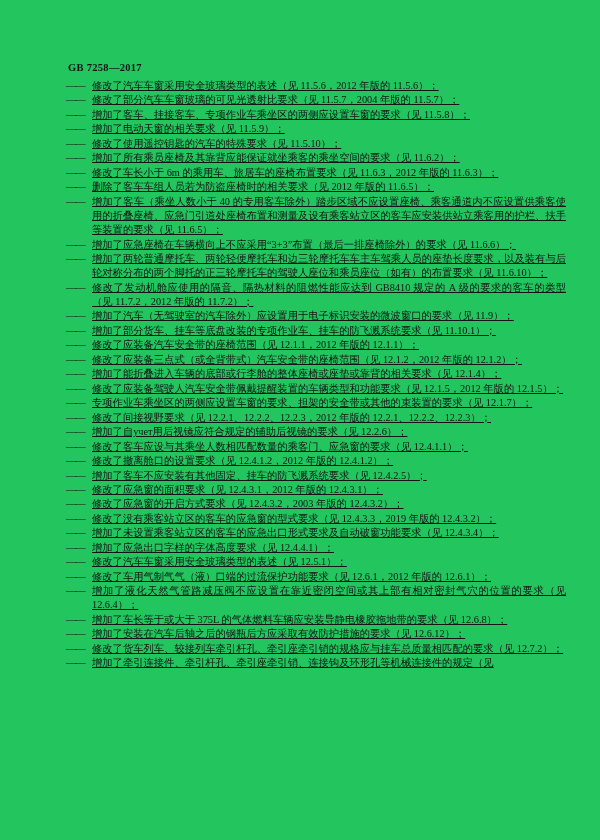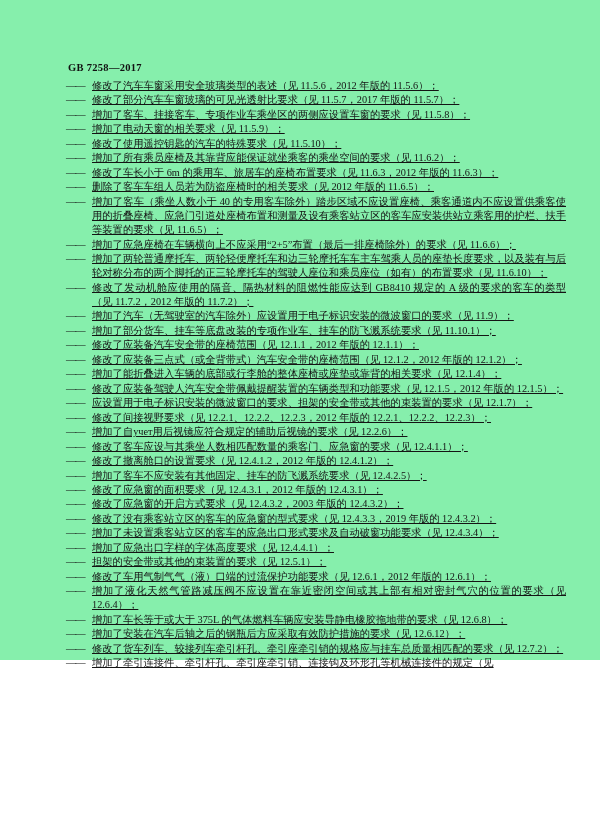--- a/index.html
+++ b/index.html
@@ -10,24 +10,24 @@
   body {
     width: 600px;
     height: 840px;
     font-family: "Liberation Serif", serif;
     color: #1a1a1a;
     overflow: hidden;
   }
   .page {
     position: relative;
     width: 600px;
-    height: 660px;
+    height: 840px;
     box-sizing: border-box;
     padding: 62px 34px 10px 66px;
-    background: #86efac;
+    background: #22c55e;
   }
   .header {
     font-family: "Liberation Serif", serif;
     font-size: 10.5px;
     font-weight: bold;
     letter-spacing: 0.3px;
     margin: 0 0 6px 2px;
     color: #111;
   }
   .body-list {
@@ -64,21 +64,21 @@
 <div class="page">
   <div class="header">GB 7258—2017</div>
 
   <ul class="body-list">
     <li class="item">
         <span class="dash">——</span>
         <span class="txt">修改了汽车车窗采用安全玻璃类型的表述（见 11.5.6，2012 年版的 11.5.6）；</span>
       </li>
     <li class="item">
         <span class="dash">——</span>
-        <span class="txt">修改了部分汽车车窗玻璃的可见光透射比要求（见 11.5.7，2017 年版的 11.5.7）；</span>
+        <span class="txt">修改了部分汽车车窗玻璃的可见光透射比要求（见 11.5.7，2004 年版的 11.5.7）；</span>
       </li>
     <li class="item">
         <span class="dash">——</span>
         <span class="txt">增加了客车、挂接客车、专项作业车乘坐区的两侧应设置车窗的要求（见 11.5.8）；</span>
       </li>
     <li class="item">
         <span class="dash">——</span>
         <span class="txt">增加了电动天窗的相关要求（见 11.5.9）；</span>
       </li>
     <li class="item">
@@ -96,21 +96,21 @@
     <li class="item">
         <span class="dash">——</span>
         <span class="txt">删除了客车车组人员若为防盗座椅时的相关要求（见 2012 年版的 11.6.5）；</span>
       </li>
     <li class="item">
         <span class="dash">——</span>
         <span class="txt">增加了客车（乘坐人数小于 40 的专用客车除外）踏步区域不应设置座椅、乘客通道内不应设置供乘客使用的折叠座椅、应急门引道处座椅布置和测量及设有乘客站立区的客车应安装供站立乘客用的护栏、扶手等装置的要求（见 11.6.5）；</span>
       </li>
     <li class="item">
         <span class="dash">——</span>
-        <span class="txt">增加了应急座椅在车辆横向上不应采用“2+5”布置（最后一排座椅除外）的要求（见 11.6.6）；</span>
+        <span class="txt">增加了应急座椅在车辆横向上不应采用“3+3”布置（最后一排座椅除外）的要求（见 11.6.6）；</span>
       </li>
     <li class="item">
         <span class="dash">——</span>
         <span class="txt">增加了两轮普通摩托车、两轮轻便摩托车和边三轮摩托车车主车驾乘人员的座垫长度要求，以及装有与后轮对称分布的两个脚托的正三轮摩托车的驾驶人座位和乘员座位（如有）的布置要求（见 11.6.10）；</span>
       </li>
     <li class="item">
         <span class="dash">——</span>
         <span class="txt">修改了发动机舱应使用的隔音、隔热材料的阻燃性能应达到 GB8410 规定的 A 级的要求的客车的类型（见 11.7.2，2012 年版的 11.7.2）；</span>
       </li>
     <li class="item">
@@ -132,21 +132,21 @@
     <li class="item">
         <span class="dash">——</span>
         <span class="txt">增加了能折叠进入车辆的底部或行李舱的整体座椅或座垫或靠背的相关要求（见 12.1.4）；</span>
       </li>
     <li class="item">
         <span class="dash">——</span>
         <span class="txt">修改了应装备驾驶人汽车安全带佩戴提醒装置的车辆类型和功能要求（见 12.1.5，2012 年版的 12.1.5）；</span>
       </li>
     <li class="item">
         <span class="dash">——</span>
-        <span class="txt">应设置用于电子标识安装的微波窗口的要求、担架的安全带或其他的束装置的要求（见 12.1.7）；</span>
+        <span class="txt">专项作业车乘坐区的两侧应设置车窗的要求、担架的安全带或其他的束装置的要求（见 12.1.7）；</span>
       </li>
     <li class="item">
         <span class="dash">——</span>
         <span class="txt">修改了间接视野要求（见 12.2.1、12.2.2、12.2.3，2012 年版的 12.2.1、12.2.2、12.2.3）；</span>
       </li>
     <li class="item">
         <span class="dash">——</span>
         <span class="txt">增加了自учет用后视镜应符合规定的辅助后视镜的要求（见 12.2.6）；</span>
       </li>
     <li class="item">
@@ -176,21 +176,21 @@
     <li class="item">
         <span class="dash">——</span>
         <span class="txt">增加了未设置乘客站立区的客车的应急出口形式要求及自动破窗功能要求（见 12.4.3.4）；</span>
       </li>
     <li class="item">
         <span class="dash">——</span>
         <span class="txt">增加了应急出口字样的字体高度要求（见 12.4.4.1）；</span>
       </li>
     <li class="item">
         <span class="dash">——</span>
-        <span class="txt">担架的安全带或其他的束装置的要求（见 12.5.1）；</span>
+        <span class="txt">修改了汽车车窗采用安全玻璃类型的表述（见 12.5.1）；</span>
       </li>
     <li class="item">
         <span class="dash">——</span>
         <span class="txt">修改了车用气制气气（液）口端的过流保护功能要求（见 12.6.1，2012 年版的 12.6.1）；</span>
       </li>
     <li class="item">
         <span class="dash">——</span>
         <span class="txt">增加了液化天然气管路减压阀不应设置在靠近密闭空间或其上部有相对密封气穴的位置的要求（见 12.6.4）；</span>
       </li>
     <li class="item">

